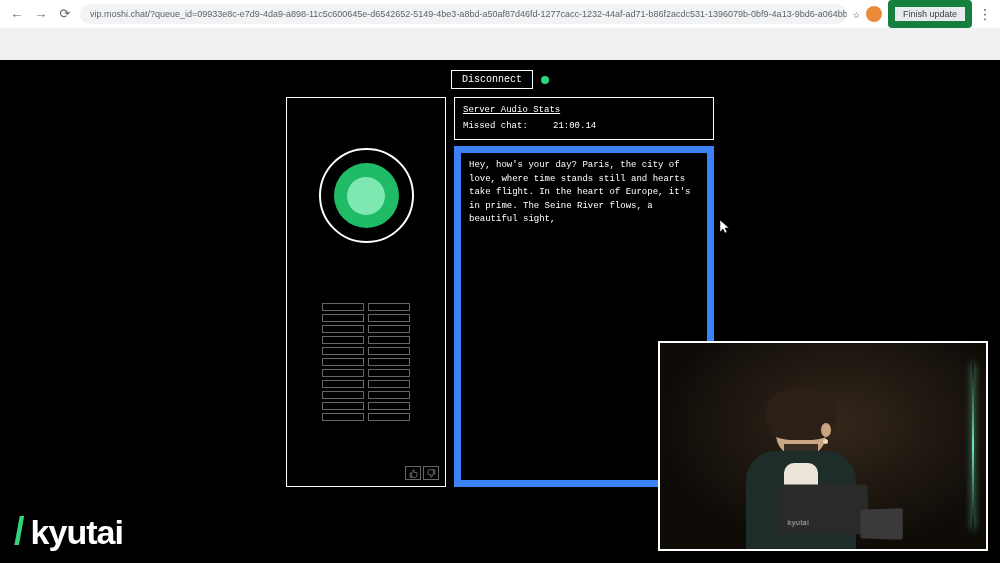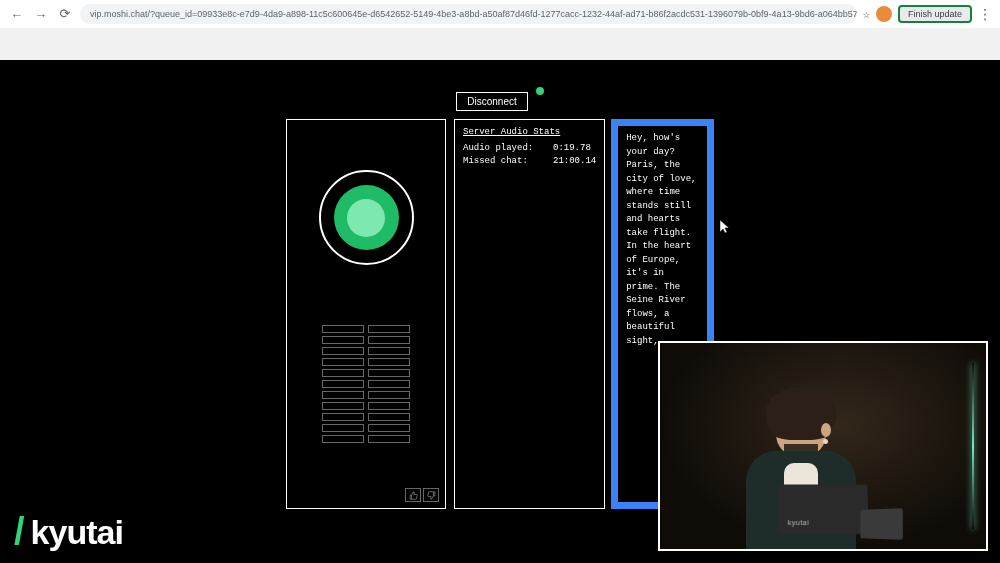--- a/index.html
+++ b/index.html
@@ -13,40 +13,40 @@
     .tab-close { width: 12px; height: 12px; border-radius: 50%; display: flex; align-items: center; justify-content: center; font-size: 10px; color: #888; }
     .tab-fav { width: 12px; height: 12px; border-radius: 50%; background: #ccc; }
     .tab-fav.red { background: #e94b3c; }
     .new-tab { width: 24px; height: 24px; display: flex; align-items: center; justify-content: center; color: #666; font-size: 14px; }
     .addr-bar { height: 28px; background: #fff; display: flex; align-items: center; padding: 0 8px; gap: 6px; }
     .nav-btn { width: 18px; height: 18px; display: flex; align-items: center; justify-content: center; color: #5f6368; font-size: 13px; }
     .url-field { flex: 1; height: 20px; background: #f1f3f4; border-radius: 10px; padding: 0 10px; font-size: 9px; color: #5f6368; display: flex; align-items: center; white-space: nowrap; overflow: hidden; font-family: Arial, sans-serif; }
     .addr-right { display: flex; align-items: center; gap: 6px; }
     .star { color: #5f6368; font-size: 12px; }
     .profile-dot { width: 16px; height: 16px; border-radius: 50%; background: #ea8b3a; }
-    .finish-btn { background: #e8eaed; border: 2px solid #15803d; border-radius: 4px; padding: 2px 8px; font-size: 9px; color: #3c4043; font-family: Arial, sans-serif; }
+    .finish-btn { background: #e8eaed; border: 7px solid #15803d; border-radius: 4px; padding: 2px 8px; font-size: 9px; color: #3c4043; font-family: Arial, sans-serif; }
     .kebab { color: #5f6368; font-size: 14px; }
 
     
     .app { width: 100%; height: calc(100% - 60px); background: #000; position: relative; display: flex; flex-direction: column; align-items: center; }
     .disconnect-row { margin-top: 10px; display: flex; align-items: center; gap: 8px; }
-    .disconnect-btn { border: 1px solid #fff; color: #fff; background: #000; padding: 3px 10px; font-family: Liberation Sans, sans-serif; font-size: 10px; margin-top: 22px; }
+    .disconnect-btn { border: 1px solid #fff; color: #fff; background: #000; padding: 3px 10px; font-family: Liberation Mono, monospace; font-size: 10px; }
     .status-dot { width: 8px; height: 8px; border-radius: 50%; background: #2fd576; }
 
     .panels { display: flex; gap: 8px; margin-top: 8px; }
     .panel-left { width: 160px; height: 390px; border: 1px solid #fff; display: flex; flex-direction: column; align-items: center; position: relative; }
     .orb-wrap { margin-top: 50px; width: 95px; height: 95px; border: 2px solid #fff; border-radius: 50%; display: flex; align-items: center; justify-content: center; }
     .orb-outer { width: 65px; height: 65px; border-radius: 50%; background: #1fbb66; display: flex; align-items: center; justify-content: center; }
     .orb-inner { width: 38px; height: 38px; border-radius: 50%; background: #7ee8b1; }
     .bars-grid { margin-top: 60px; display: grid; grid-template-columns: repeat(2, 42px); gap: 3px 4px; }
     .bar { height: 8px; border: 1px solid #666; }
     .thumbs { position: absolute; bottom: 6px; right: 6px; display: flex; gap: 2px; }
     .thumb { width: 16px; height: 14px; border: 1px solid #666; display: flex; align-items: center; justify-content: center; color: #888; font-size: 8px; }
 
-    .panel-right { width: 260px; height: 390px; display: flex; flex-direction: row; gap: 6px; }
+    .panel-right { width: 260px; height: 390px; display: flex; flex-direction: column; gap: 6px; }
     .stats-box { border: 1px solid #fff; padding: 6px 8px; color: #fff; font-size: 9px; line-height: 1.5; }
     .stats-title { text-decoration: underline; margin-bottom: 2px; }
     .stat-row { display: flex; }
     .stat-label { width: 90px; }
     .transcript-box { flex: 1; border: 7px solid #3b82f6; padding: 6px 8px; color: #fff; font-size: 9px; line-height: 1.5; }
 
     
     .cursor { position: absolute; left: 720px; top: 160px; color: #fff; font-size: 10px; pointer-events: none; }
 
     
@@ -142,24 +142,20 @@
             </svg>
         </div>
       </div>
     </div>
 
     <div class="panel-right">
       <div class="stats-box">
         <div class="stats-title">Server Audio Stats</div>
         <div id="stats-rows">
             <div class="stat-row">
-              <span class="stat-label">Audio played:</span>
-              <span>0:19.78</span>
-            </div>
-            <div class="stat-row">
               <span class="stat-label">Missed chat:</span>
               <span>21:00.14</span>
             </div>
           </div>
       </div>
       <div class="transcript-box">
         <span>Hey, how's your day? Paris, the city of love, where time stands still and hearts take flight. In the heart of Europe, it's in prime. The Seine River flows, a beautiful sight,</span>
       </div>
     </div>
   </div>

